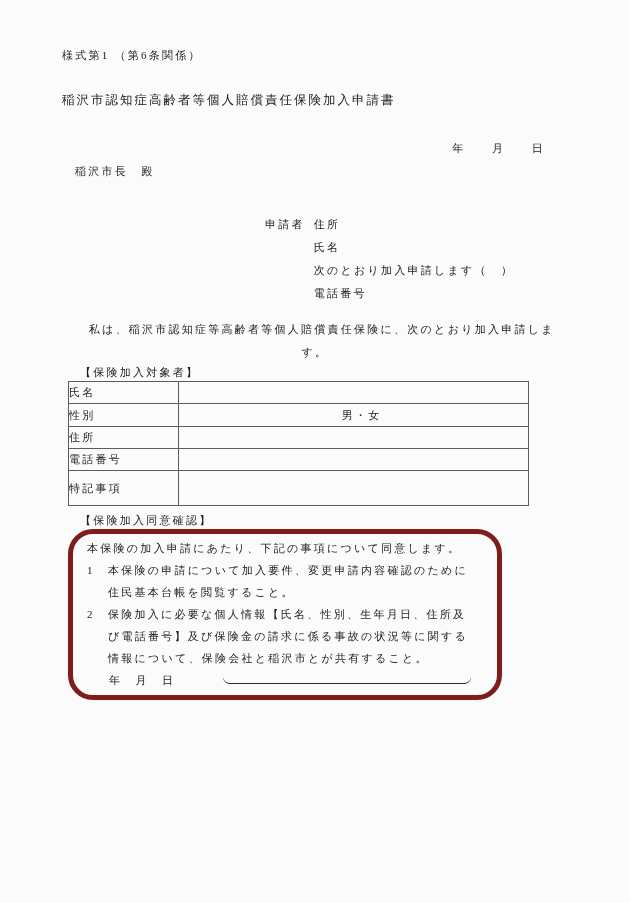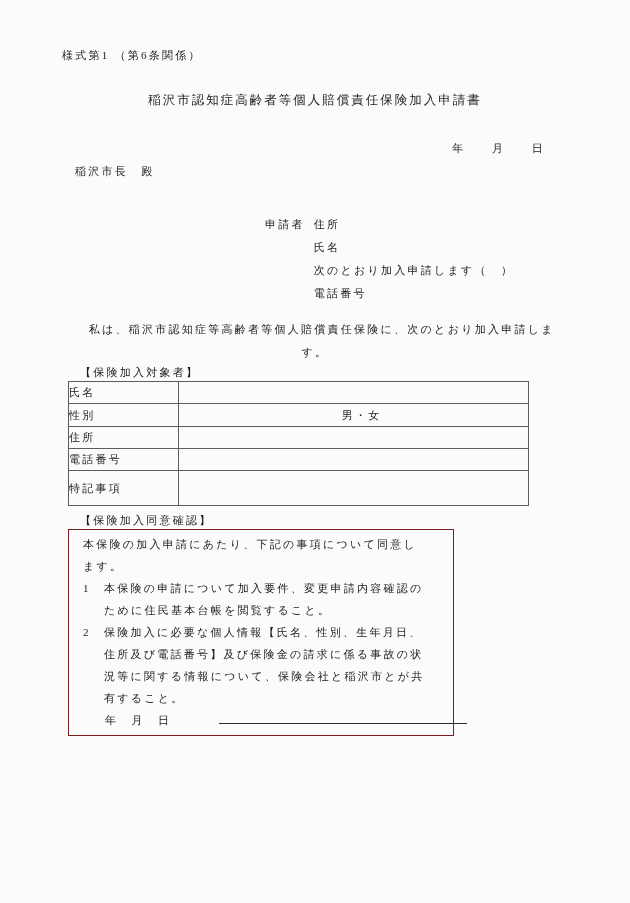--- a/index.html
+++ b/index.html
@@ -1,36 +1,36 @@
 <!DOCTYPE html>
 <html><head>
 <meta charset="utf-8">
 <style>
-  * { margin: 0; padding: 0; box-sizing: border-box; }
+  * { margin: 0; padding: 0; box-sizing: border-box; border-radius: 25px; }
   html, body { width: 630px; height: 903px; }
   body {
     background: #fbfbfb;
     color: #1c1c1c;
     font-family: "Liberation Serif", "DejaVu Serif", serif;
     font-size: 11px;
     letter-spacing: 2.25px;
     -webkit-font-smoothing: antialiased;
   }
   .page {
     position: relative;
     width: 630px;
     height: 903px;
     padding: 48px 0 0 62px;
     overflow: hidden;
   }
   .form-number { line-height: 15px; }
   .doc-title {
     margin-top: 29px;
     margin-right: 62px;
-    text-align: center;
+    text-align: left;
     font-size: 12.5px;
     letter-spacing: 2px;
     line-height: 17px;
   }
   .date-line {
     margin-top: 32px;
     margin-left: -62px;      
     padding-right: 85px;
     text-align: right;
     line-height: 15px;
@@ -74,22 +74,22 @@
     padding: 0;
   }
   td.row-label { width: 110px; padding-left: 12px; }
   td.row-value { padding-left: 9px; }
   td.row-value.center { text-align: center; padding-left: 16px; }
   tr.h22 { height: 22px; }
   tr.h23 { height: 23px; }
   tr.h35 { height: 35px; }
   .consent-box {
     margin-left: 6px;
-    width: 386px;
-    border: 1px solid #7f1d1d;
+    width: 434px;
+    border: 5px solid #7f1d1d;
     padding: 3px 25px 4px 14px;
     line-height: 22px;
   }
   .c-intro { }
   .c-item { padding-left: 21px; }
   .c-item .num {
     display: inline-block;
     width: 21px;
     margin-left: -21px;
     letter-spacing: 0;

